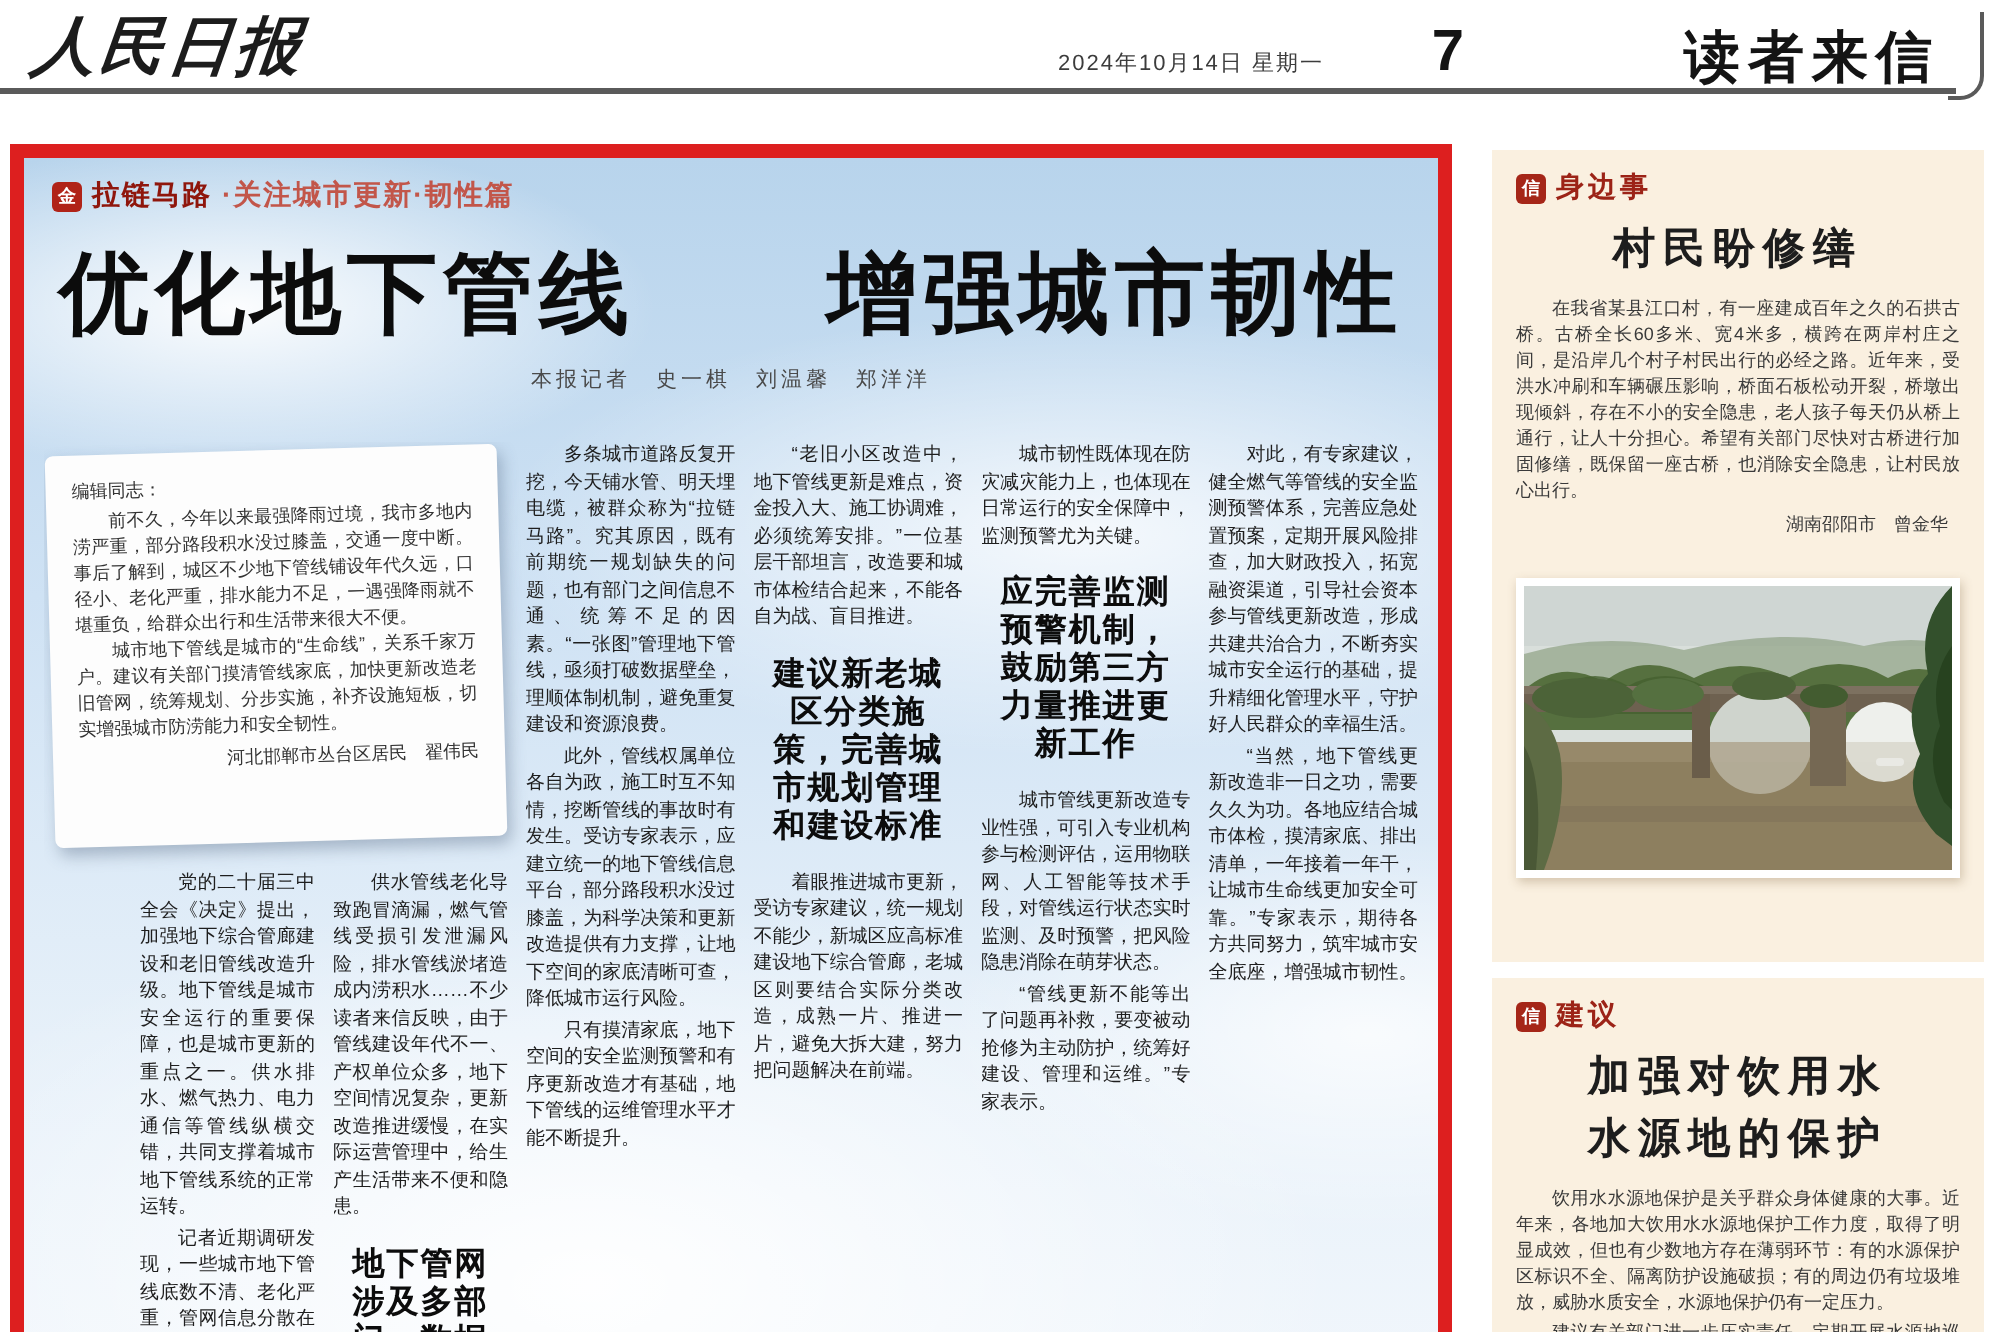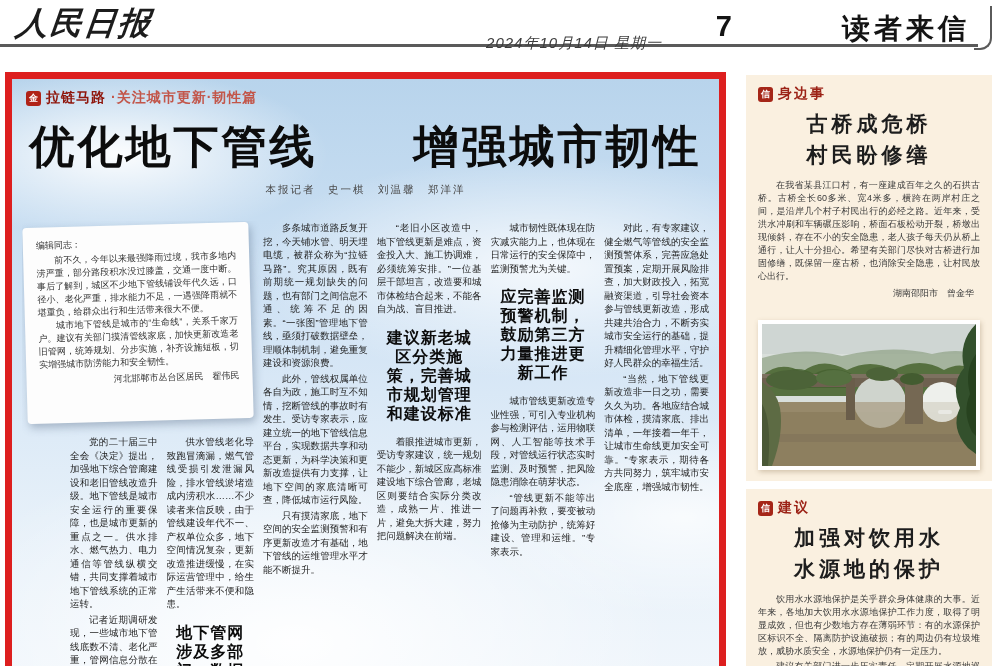--- a/index.html
+++ b/index.html
@@ -8,21 +8,21 @@
     background:#ffffff;font-family:"Liberation Sans",sans-serif;color:#222;
   }
   
   .header{position:absolute;left:0;top:0;width:1000px;height:70px;}
   .masthead{
     position:absolute;left:16px;top:2px;font-family:"DejaVu Serif",serif;
     font-size:32px;font-weight:900;font-style:italic;color:#1c1c1c;
     transform:skewX(-6deg);letter-spacing:2px;
   }
   .header-rule{position:absolute;left:0;top:44px;width:978px;height:3px;background:#5a5a5a;}
-  .header-date{position:absolute;right:338px;top:34px;font-size:15px;color:#3c3c3c;letter-spacing:1px;font-style:italic;}
+  .header-date{position:absolute;right:338px;top:24px;font-size:11px;color:#3c3c3c;letter-spacing:1px;}
   .page-num{position:absolute;right:268px;top:10px;font-size:29px;font-weight:900;color:#141414;}
   .section-name{position:absolute;right:30px;top:10px;font-size:28px;font-weight:900;color:#141414;letter-spacing:4px;font-family:Liberation Mono, monospace;}
   .header-bracket{
     position:absolute;right:8px;top:6px;width:16px;height:42px;
     border-right:2px solid #5a5a5a;border-bottom:2px solid #5a5a5a;
     border-bottom-right-radius:12px;
   }
   
   .main-box{
     position:absolute;left:5px;top:72px;width:721px;height:640px;
@@ -133,21 +133,21 @@
         <div class="col">
           <p>供水管线老化导致跑冒滴漏，燃气管线受损引发泄漏风险，排水管线淤堵造成内涝积水……不少读者来信反映，由于管线建设年代不一、产权单位众多，地下空间情况复杂，更新改造推进缓慢，在实际运营管理中，给生产生活带来不便和隐患。</p>
           <div class="subhead">地下管网涉及多部门，数据信息及管网资料不联通</div>
           <p>地下管线种类繁多，分属住建、城管、水务、电力、通信等多家单位管理，资料标准不一。</p>
         </div>
       </div>
     </div>
 
     <div class="col">
       <p>多条城市道路反复开挖，今天铺水管、明天埋电缆，被群众称为“拉链马路”。究其原因，既有前期统一规划缺失的问题，也有部门之间信息不通、统筹不足的因素。“一张图”管理地下管线，亟须打破数据壁垒，理顺体制机制，避免重复建设和资源浪费。</p>
-      <p>此外，管线权属单位各自为政，施工时互不知情，挖断管线的事故时有发生。受访专家表示，应建立统一的地下管线信息平台，实现数据共享和动态更新，为科学决策和更新改造提供有力支撑，让地下空间的家底清晰可查，降低城市运行风险。</p>
+      <p>此外，管线权属单位各自为政，施工时互不知情，挖断管线的事故时有发生。受访专家表示，应建立统一的地下管线信息平台，部分路段积水没过膝盖，为科学决策和更新改造提供有力支撑，让地下空间的家底清晰可查，降低城市运行风险。</p>
       <p>只有摸清家底，地下空间的安全监测预警和有序更新改造才有基础，地下管线的运维管理水平才能不断提升。</p>
     </div>
     <div class="col">
       <p>“老旧小区改造中，地下管线更新是难点，资金投入大、施工协调难，必须统筹安排。”一位基层干部坦言，改造要和城市体检结合起来，不能各自为战、盲目推进。</p>
       <div class="subhead">建议新老城区分类施策，完善城市规划管理和建设标准</div>
       <p>着眼推进城市更新，受访专家建议，统一规划不能少，新城区应高标准建设地下综合管廊，老城区则要结合实际分类改造，成熟一片、推进一片，避免大拆大建，努力把问题解决在前端。</p>
     </div>
     <div class="col">
       <p>城市韧性既体现在防灾减灾能力上，也体现在日常运行的安全保障中，监测预警尤为关键。</p>
       <div class="subhead">应完善监测预警机制，鼓励第三方力量推进更新工作</div>
@@ -160,21 +160,20 @@
     </div>
   </div>
 </div>
 
 <div class="sidebar-card card-nearby">
   <div class="section-label">
     <span class="label-seal">信</span>
     <span class="label-text">身边事</span>
   </div>
   <div class="side-title">
-    <div>古桥成危桥</div>
     <div>村民盼修缮</div>
   </div>
   <div class="side-body">
     <p>在我省某县江口村，有一座建成百年之久的石拱古桥。古桥全长60多米、宽4米多，横跨在两岸村庄之间，是沿岸几个村子村民出行的必经之路。近年来，受洪水冲刷和车辆碾压影响，桥面石板松动开裂，桥墩出现倾斜，存在不小的安全隐患，老人孩子每天仍从桥上通行，让人十分担心。希望有关部门尽快对古桥进行加固修缮，既保留一座古桥，也消除安全隐患，让村民放心出行。</p>
   </div>
   <div class="side-signature">湖南邵阳市　曾金华</div>
   <div class="photo-frame">
     <svg viewBox="0 0 214 142" preserveAspectRatio="none" role="img">
 
       <rect x="0" y="0" width="214" height="142" fill="#d9dfdb"></rect>

